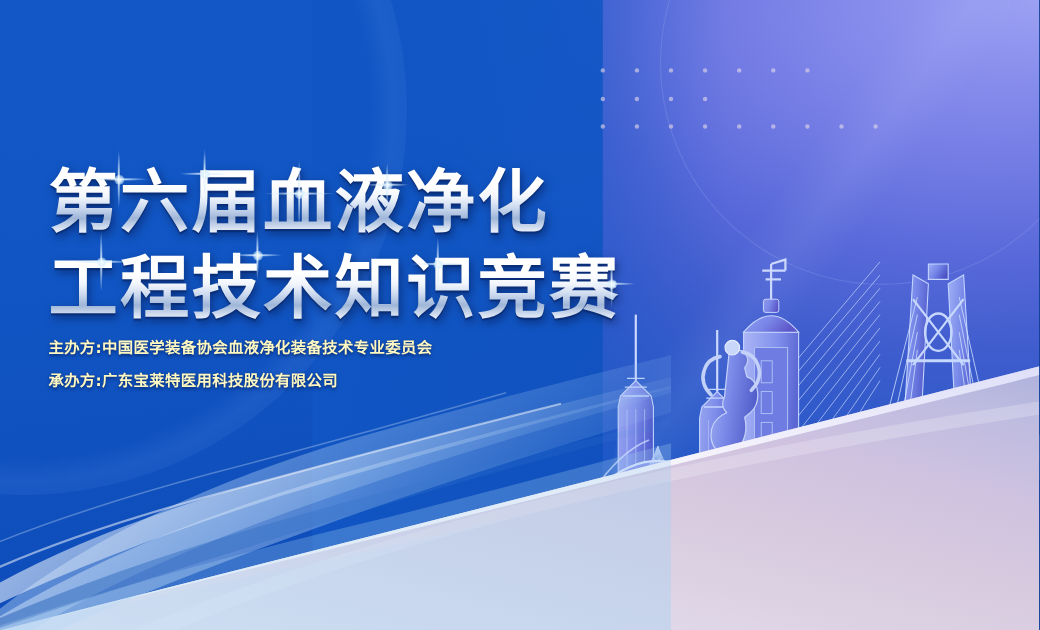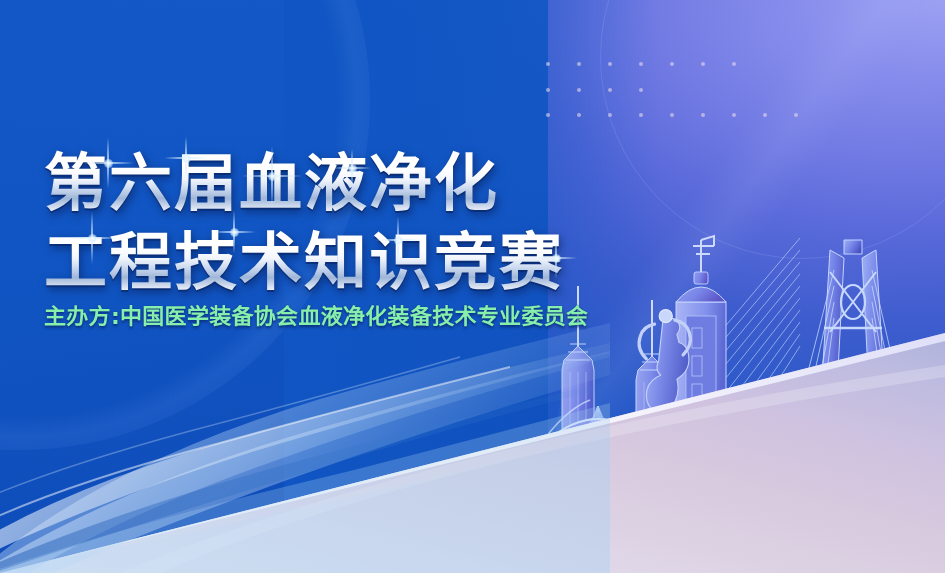--- a/index.html
+++ b/index.html
@@ -164,23 +164,23 @@
   }
 
   .subtitle-block{
     position:absolute;
     left:44px; top:302px;
     z-index:40;
   }
   .subtitle{
     font-family:"DejaVu Sans","Liberation Sans",sans-serif;
     font-weight:700;
-    font-size:22px;
+    font-size:14px;
     line-height:30px;
-    color:#86efac;
+    color:#fef9c3;
     letter-spacing:.3px;
     white-space:nowrap;
     text-shadow:0 2px 3px rgba(8,40,110,.85), 0 0 1px rgba(8,40,110,.9);
   }
 </style>
 </head>
 <body>
 
 <div id="banner">
 
@@ -473,15 +473,16 @@
       </div>
     </div>
 
   <div class="title-block">
     <div class="title-line">第六届血液净化</div>
     <div class="title-line title-line2">工程技术知识竞赛</div>
   </div>
 
   <div class="subtitle-block">
     <div class="subtitle">主办方:中国医学装备协会血液净化装备技术专业委员会</div>
+    <div class="subtitle">承办方:广东宝莱特医用科技股份有限公司</div>
   </div>
 
 </div>
 
 </body></html>

